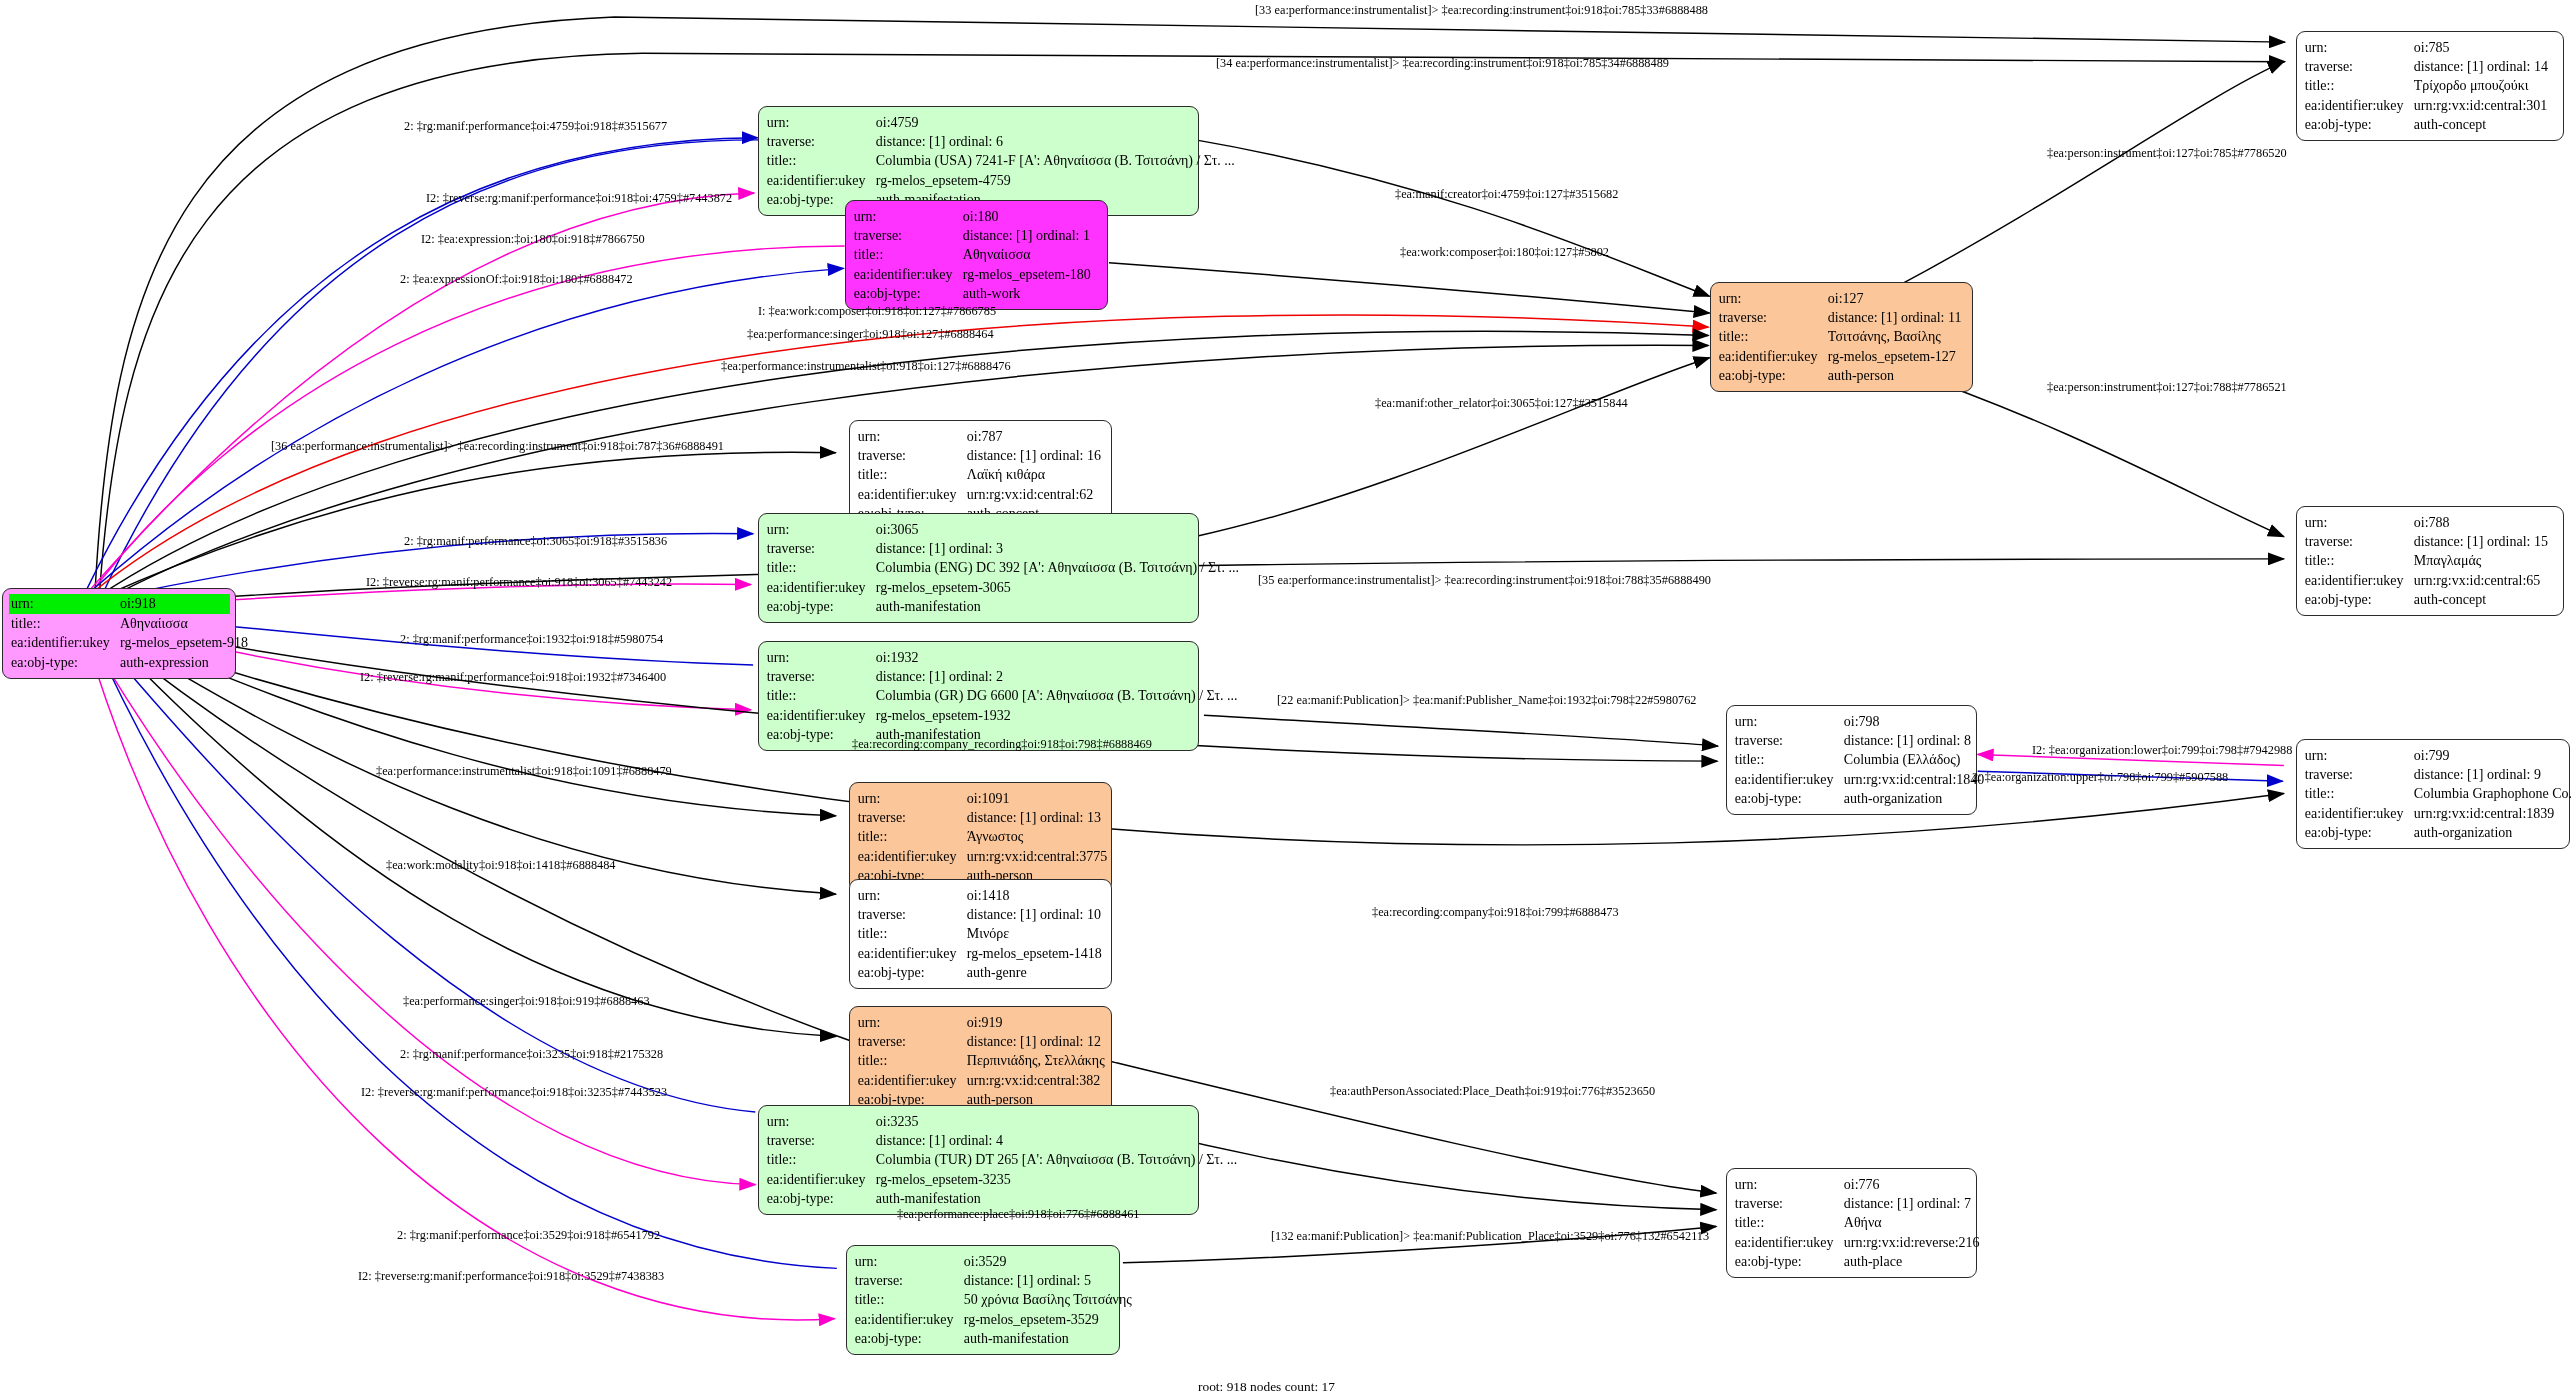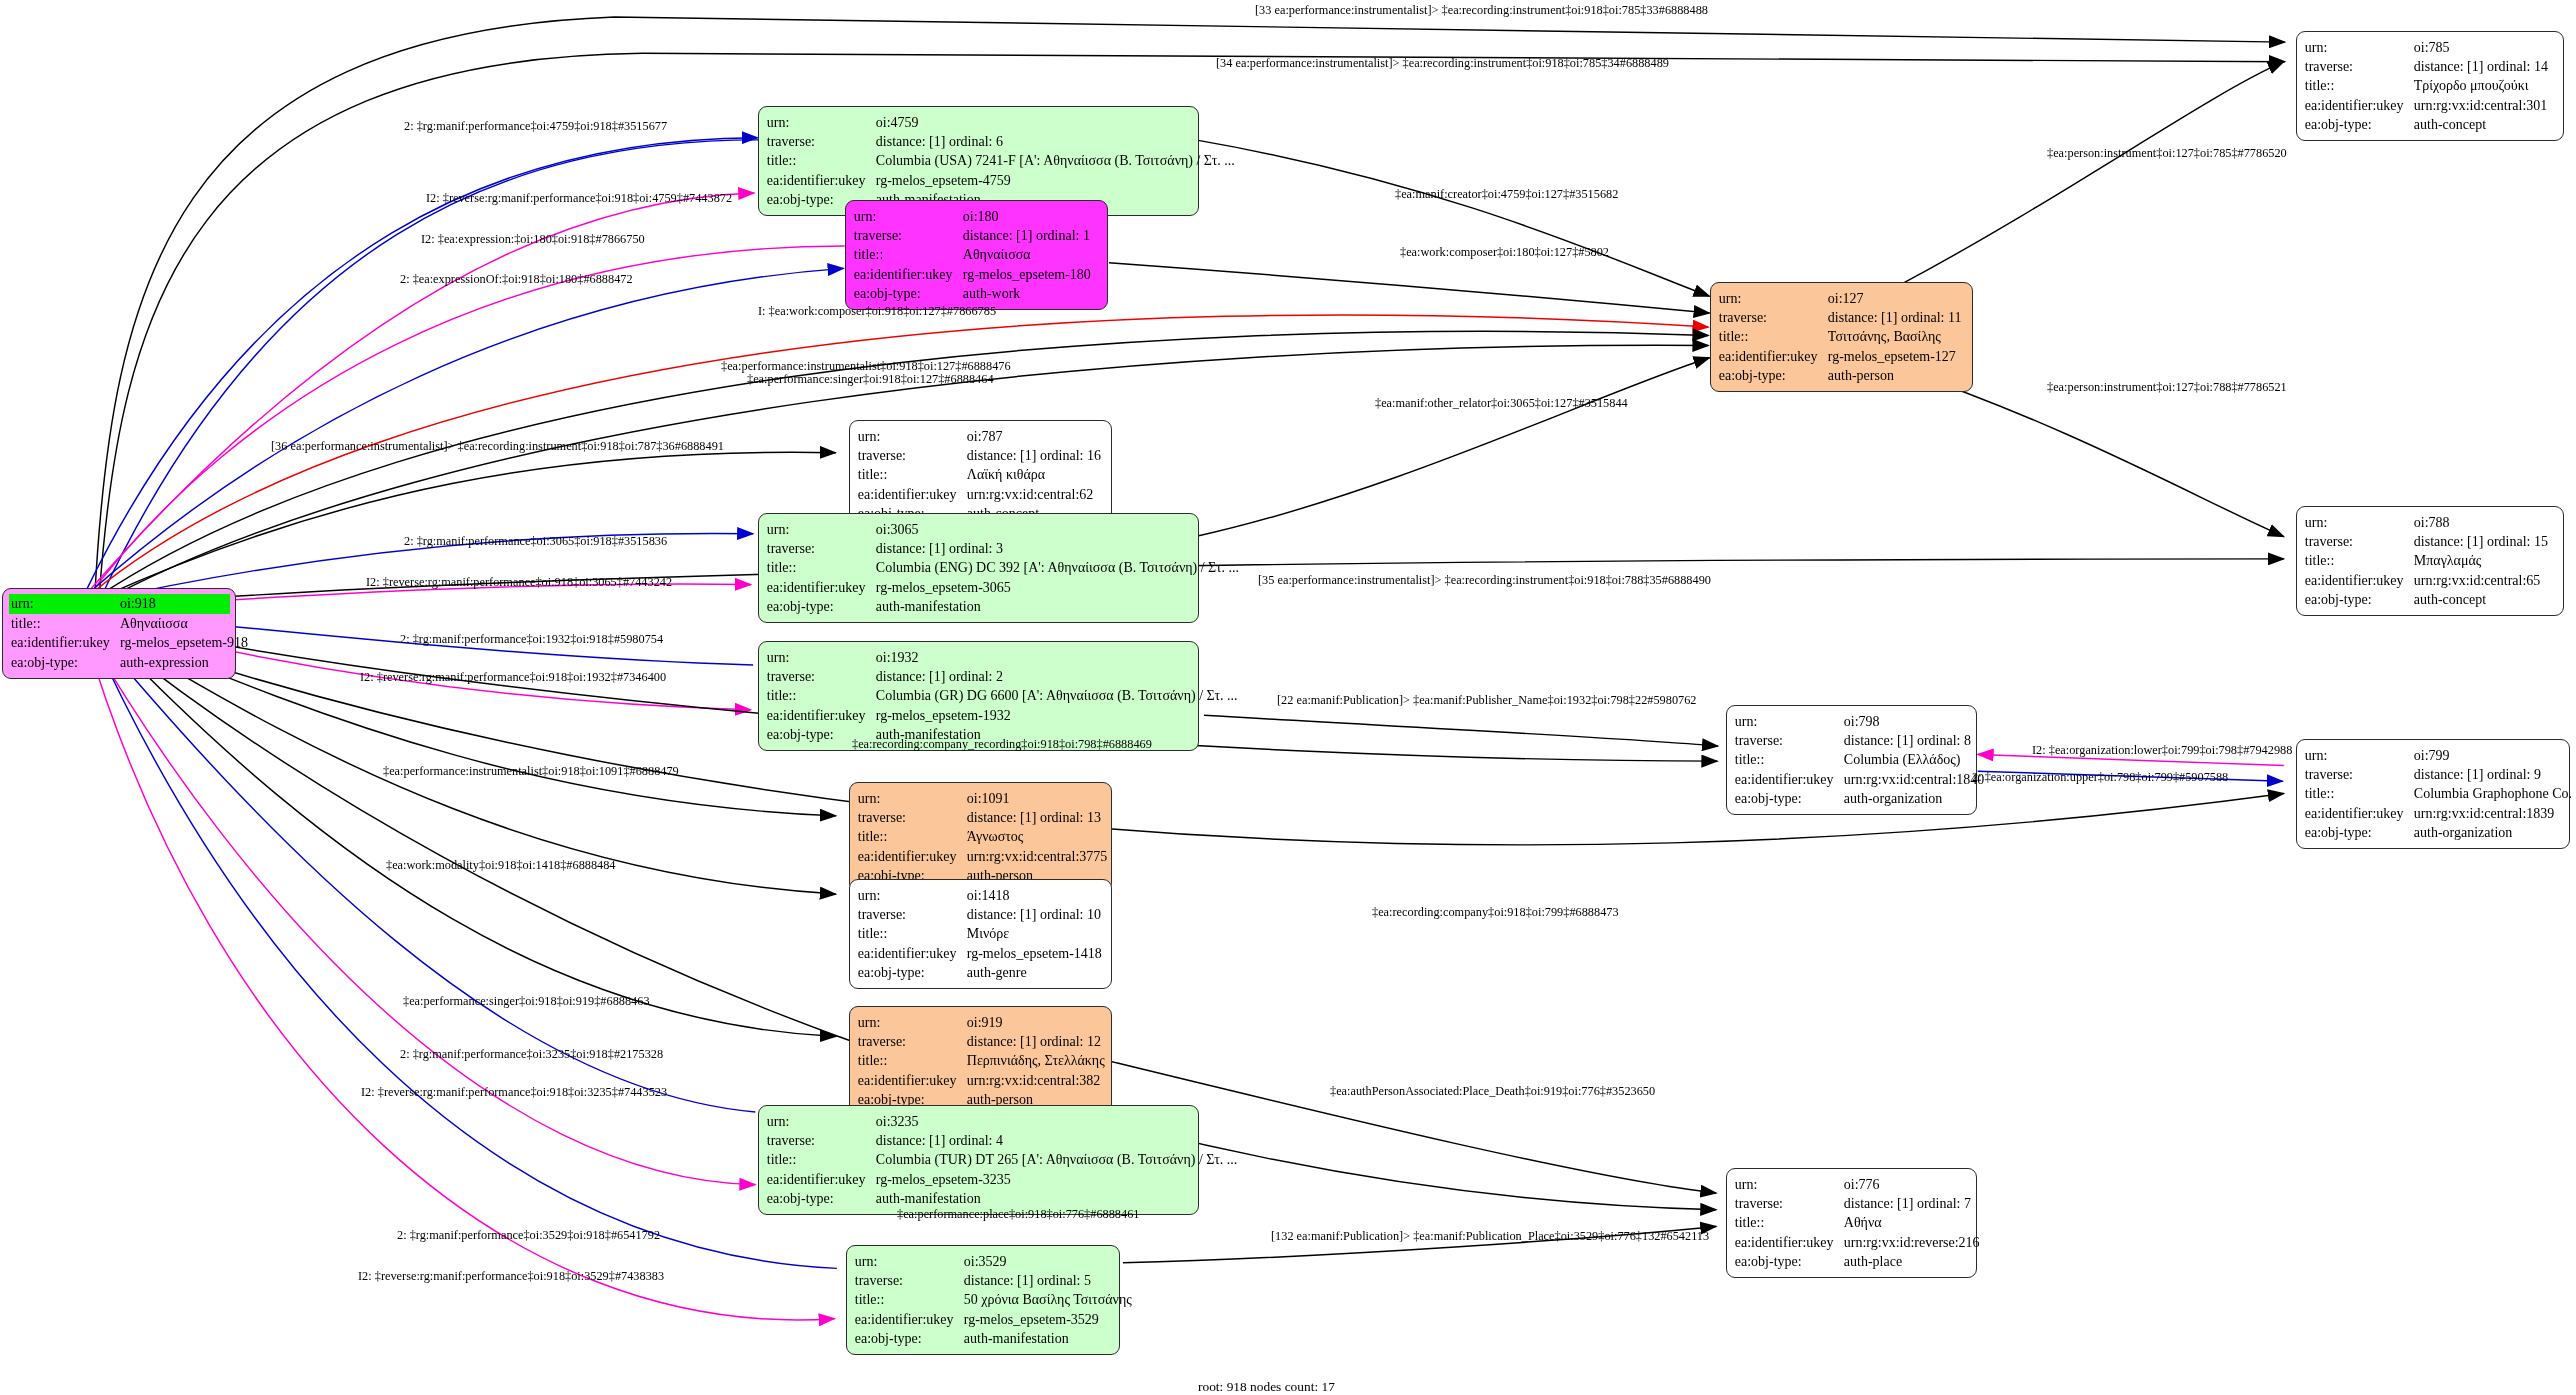--- a/index.html
+++ b/index.html
@@ -507,35 +507,35 @@
   <div class="elabel" style="left:1207px;top:3.4px;">[33 ea:performance:instrumentalist]&gt; ‡ea:recording:instrument‡oi:918‡oi:785‡33#6888488</div>
   <div class="elabel" style="left:1168px;top:56px;">[34 ea:performance:instrumentalist]&gt; ‡ea:recording:instrument‡oi:918‡oi:785‡34#6888489</div>
   <div class="elabel" style="left:356px;top:119px;">2: ‡rg:manif:performance‡oi:4759‡oi:918‡#3515677</div>
   <div class="elabel" style="left:1347px;top:187px;">‡ea:manif:creator‡oi:4759‡oi:127‡#3515682</div>
   <div class="elabel" style="left:1999px;top:146px;">‡ea:person:instrument‡oi:127‡oi:785‡#7786520</div>
   <div class="elabel" style="left:378px;top:191px;">I2: ‡reverse:rg:manif:performance‡oi:918‡oi:4759‡#7443872</div>
   <div class="elabel" style="left:373px;top:232px;">I2: ‡ea:expression:‡oi:180‡oi:918‡#7866750</div>
   <div class="elabel" style="left:1352px;top:245px;">‡ea:work:composer‡oi:180‡oi:127‡#5802</div>
   <div class="elabel" style="left:352px;top:272px;">2: ‡ea:expressionOf:‡oi:918‡oi:180‡#6888472</div>
   <div class="elabel" style="left:710px;top:304px;">I: ‡ea:work:composer‡oi:918‡oi:127‡#7866785</div>
-  <div class="elabel" style="left:699px;top:327px;margin-top:45px;">‡ea:performance:singer‡oi:918‡oi:127‡#6888464</div>
+  <div class="elabel" style="left:699px;top:327px;">‡ea:performance:singer‡oi:918‡oi:127‡#6888464</div>
   <div class="elabel" style="left:673px;top:359px;">‡ea:performance:instrumentalist‡oi:918‡oi:127‡#6888476</div>
   <div class="elabel" style="left:1999px;top:380px;">‡ea:person:instrument‡oi:127‡oi:788‡#7786521</div>
   <div class="elabel" style="left:1327px;top:396px;">‡ea:manif:other_relator‡oi:3065‡oi:127‡#3515844</div>
   <div class="elabel" style="left:223px;top:439px;">[36 ea:performance:instrumentalist]&gt; ‡ea:recording:instrument‡oi:918‡oi:787‡36#6888491</div>
   <div class="elabel" style="left:356px;top:534px;">2: ‡rg:manif:performance‡oi:3065‡oi:918‡#3515836</div>
   <div class="elabel" style="left:318px;top:575px;">I2: ‡reverse:rg:manif:performance‡oi:918‡oi:3065‡#7443242</div>
   <div class="elabel" style="left:1210px;top:573px;">[35 ea:performance:instrumentalist]&gt; ‡ea:recording:instrument‡oi:918‡oi:788‡35#6888490</div>
   <div class="elabel" style="left:352px;top:632px;">2: ‡rg:manif:performance‡oi:1932‡oi:918‡#5980754</div>
   <div class="elabel" style="left:312px;top:670px;">I2: ‡reverse:rg:manif:performance‡oi:918‡oi:1932‡#7346400</div>
   <div class="elabel" style="left:1229px;top:693px;">[22 ea:manif:Publication]&gt; ‡ea:manif:Publisher_Name‡oi:1932‡oi:798‡22#5980762</div>
   <div class="elabel" style="left:1984px;top:743px;">I2: ‡ea:organization:lower‡oi:799‡oi:798‡#7942988</div>
   <div class="elabel" style="left:1924px;top:770px;text-align:right;">2: ‡ea:organization:upper‡oi:798‡oi:799‡#5907588</div>
   <div class="elabel" style="left:804px;top:737px;">‡ea:recording:company_recording‡oi:918‡oi:798‡#6888469</div>
-  <div class="elabel" style="left:335px;top:764px;">‡ea:performance:instrumentalist‡oi:918‡oi:1091‡#6888479</div>
+  <div class="elabel" style="left:328px;top:764px;">‡ea:performance:instrumentalist‡oi:918‡oi:1091‡#6888479</div>
   <div class="elabel" style="left:338px;top:858px;">‡ea:work:modality‡oi:918‡oi:1418‡#6888484</div>
   <div class="elabel" style="left:1324px;top:905px;">‡ea:recording:company‡oi:918‡oi:799‡#6888473</div>
   <div class="elabel" style="left:355px;top:994px;">‡ea:performance:singer‡oi:918‡oi:919‡#6888463</div>
   <div class="elabel" style="left:352px;top:1047px;">2: ‡rg:manif:performance‡oi:3235‡oi:918‡#2175328</div>
   <div class="elabel" style="left:313px;top:1085px;">I2: ‡reverse:rg:manif:performance‡oi:918‡oi:3235‡#7443523</div>
   <div class="elabel" style="left:1282px;top:1084px;">‡ea:authPersonAssociated:Place_Death‡oi:919‡oi:776‡#3523650</div>
   <div class="elabel" style="left:849px;top:1207px;">‡ea:performance:place‡oi:918‡oi:776‡#6888461</div>
   <div class="elabel" style="left:1223px;top:1229px;text-align:center;">[132 ea:manif:Publication]&gt; ‡ea:manif:Publication_Place‡oi:3529‡oi:776‡132#6542113</div>
   <div class="elabel" style="left:349px;top:1228px;">2: ‡rg:manif:performance‡oi:3529‡oi:918‡#6541792</div>
   <div class="elabel" style="left:310px;top:1269px;">I2: ‡reverse:rg:manif:performance‡oi:918‡oi:3529‡#7438383</div>

